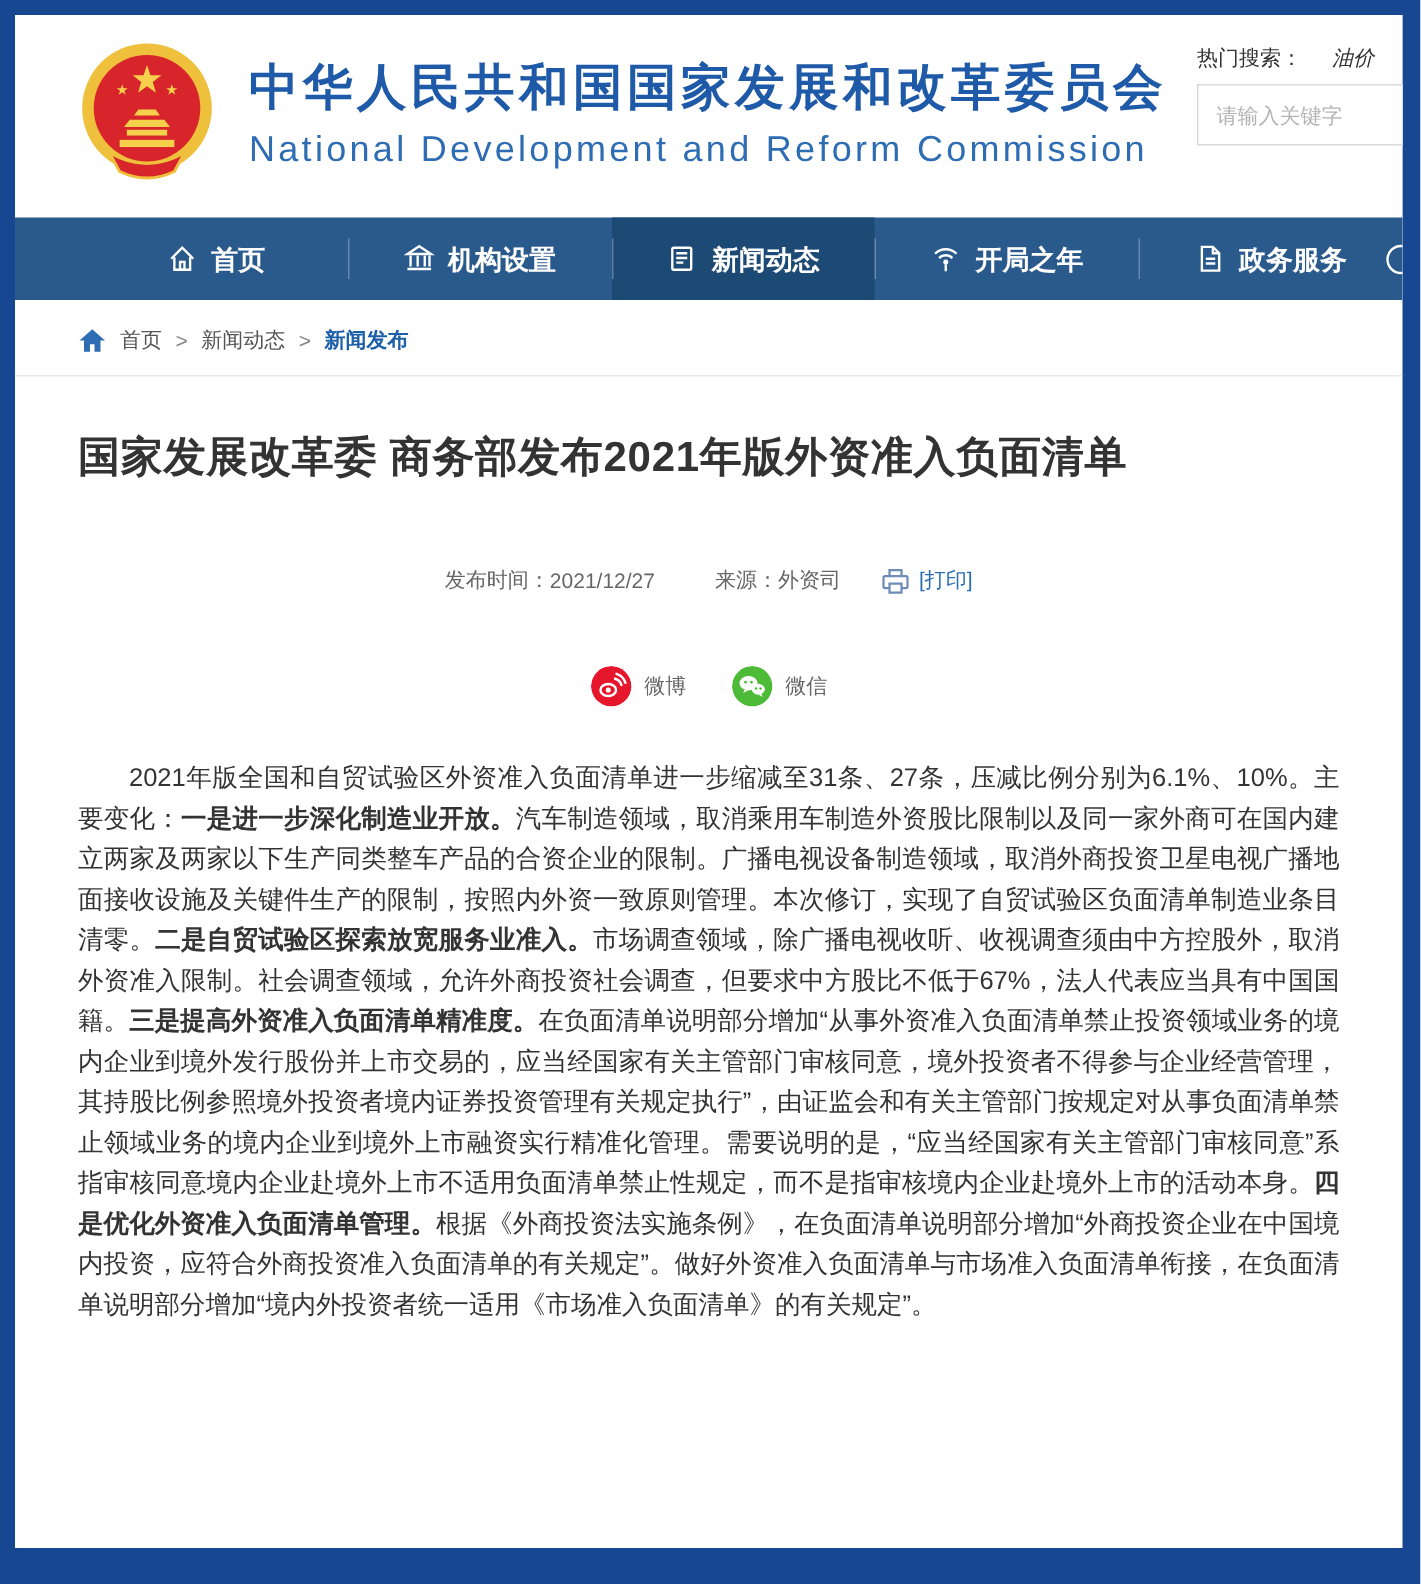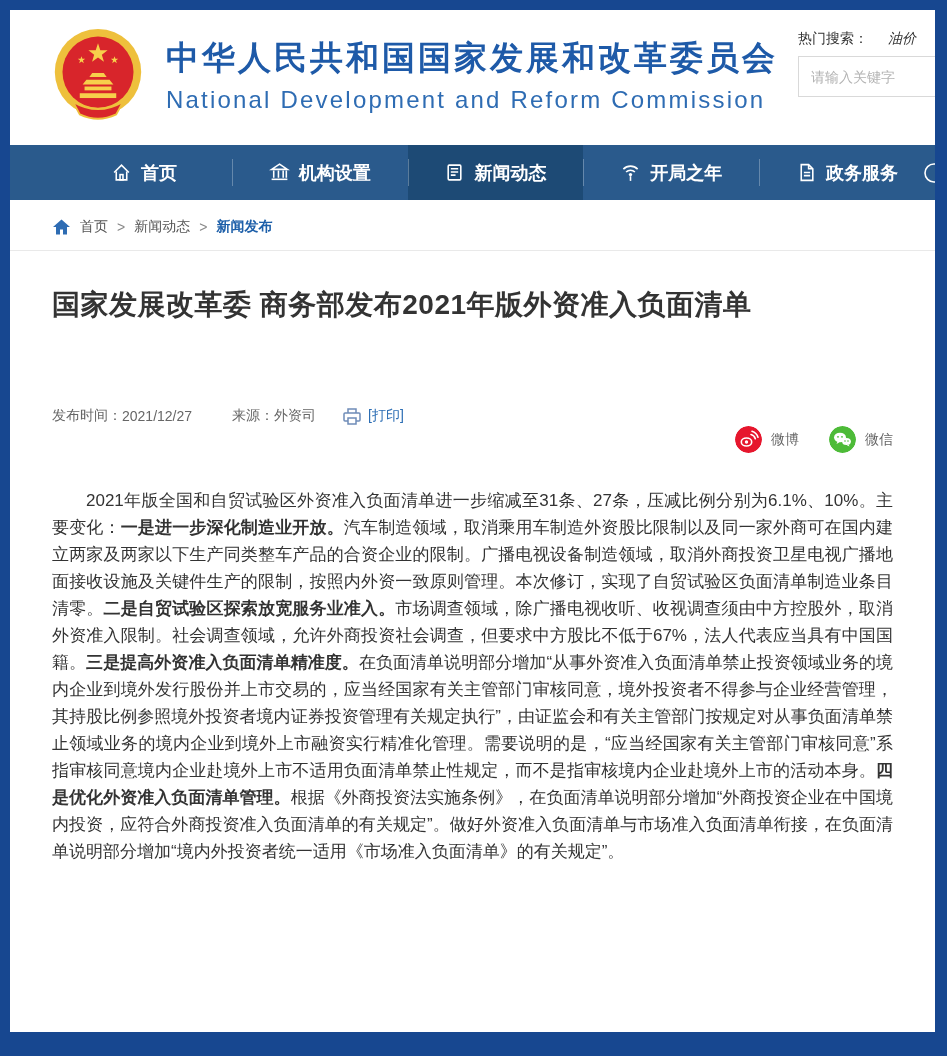--- a/index.html
+++ b/index.html
@@ -43,21 +43,21 @@
   .breadcrumb { display:flex; align-items:center; gap:9px; padding:18px 0 14px 42px;
     font-size:14px; color:#555; border-bottom:1px solid #e9e9e9; }
   .crumb-home-icon { width:19px; height:18px; }
   .crumb-link { color:#555; text-decoration:none; cursor:pointer; }
   .crumb-sep { color:#888; }
   .crumb-last { color:#1d5fa9; font-weight:bold; }
 
   
   .article-title { margin:35px 42px 0; font-size:28px; font-weight:bold; color:#333; letter-spacing:0.5px; }
 
-  .meta-row { display:flex; align-items:center; justify-content:space-between; margin:54px 42px 0; font-size:14px; color:#666; }
+  .meta-row { display:flex; align-items:center; justify-content:space-between; margin:54px 42px 0; font-size:14px; color:#666;flex-direction:column; }
   .meta-left { display:flex; align-items:center; }
   .meta-left .sep { display:inline-block; width:40px; }
   .printer-icon { width:20px; height:18px; margin:0 6px 0 2px; vertical-align:-4px; }
   .print-link { color:#2b6db4; text-decoration:none; cursor:pointer; }
 
   .share { display:flex; align-items:center; gap:30px;margin-top:48px; }
   .share-item { display:flex; align-items:center; gap:9px; color:#666; cursor:pointer; }
   .badge { width:27px; height:27px; border-radius:50%; flex:0 0 auto; }
 
   

